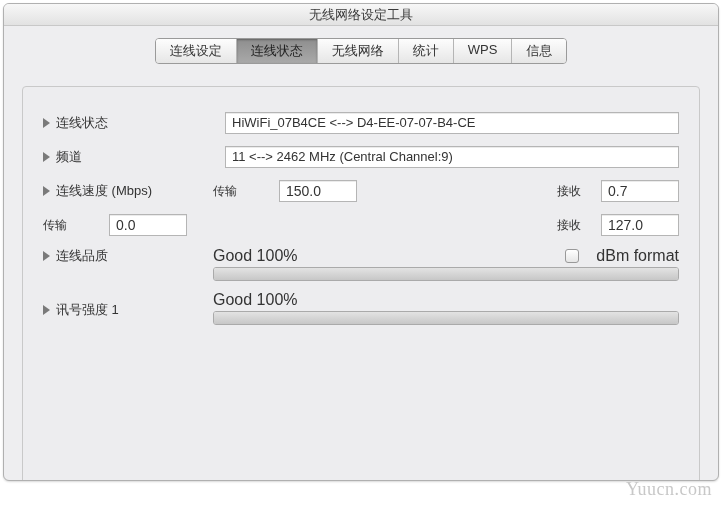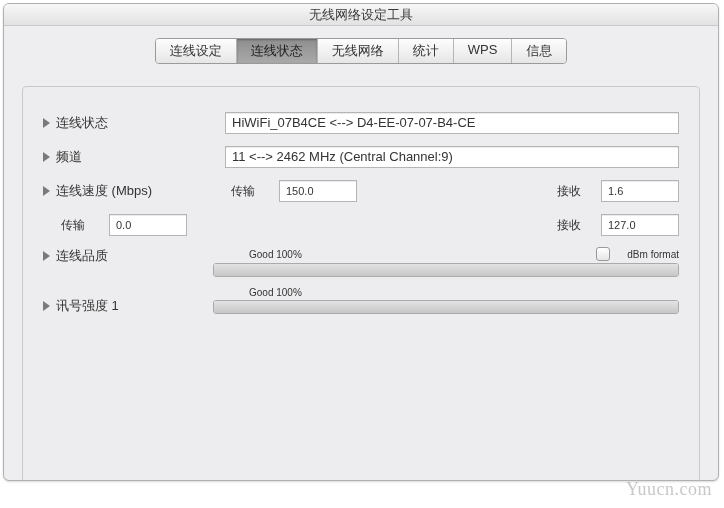--- a/index.html
+++ b/index.html
@@ -106,50 +106,49 @@
     }
     .subgroup {
       display: flex;
       align-items: center;
       gap: 6px;
     }
     .sublabel {
       font-size: 12px;
       color: #333;
       width: 60px;
-      text-align: center;
+      text-align: left;
     }
     .sublabel2 {
       font-size: 12px;
       color: #333;
       text-align: right;
       margin-left: auto;
       width: 50px;
     }
     .smallfield {
       width: 78px;
       height: 22px;
       border: 1px solid #b5b5b5;
       background: #fff;
       padding: 0 6px;
-      font-size: 11px;
+      font-size: 14px;
       line-height: 20px;
       box-shadow: inset 0 1px 0 rgba(0,0,0,0.08);
     }
     .barwrap {
       flex: 1;
     }
     .bartext {
-      font-size: 10px;
+      font-size: 16px;
       color: #333;
       display: flex;
       justify-content: space-between;
       align-items: center;
       margin-bottom: 2px;
-      margin-left: 36px;
     }
     .chk {
       display: flex;
       align-items: center;
       gap: 17px;
     }
     .chkbox {
       width: 14px;
       height: 14px;
       border: 1px solid #999;
@@ -221,21 +220,21 @@
       <div class="row-label">
         <span class="tri"></span>
         <span>连线速度 (Mbps)</span>
       </div>
       <div class="subrow">
         <div class="subgroup">
           <span class="sublabel">传输</span>
           <div class="smallfield">150.0</div>
         </div>
         <span class="sublabel2">接收</span>
-        <div class="smallfield">1.6</div>
+        <div class="smallfield">0.7</div>
       </div>
     </div>
 
     <div class="row">
       <div class="subrow">
         <div class="subgroup">
           <span class="sublabel">传输</span>
           <div class="smallfield">0.0</div>
         </div>
         <span class="sublabel2">接收</span>

